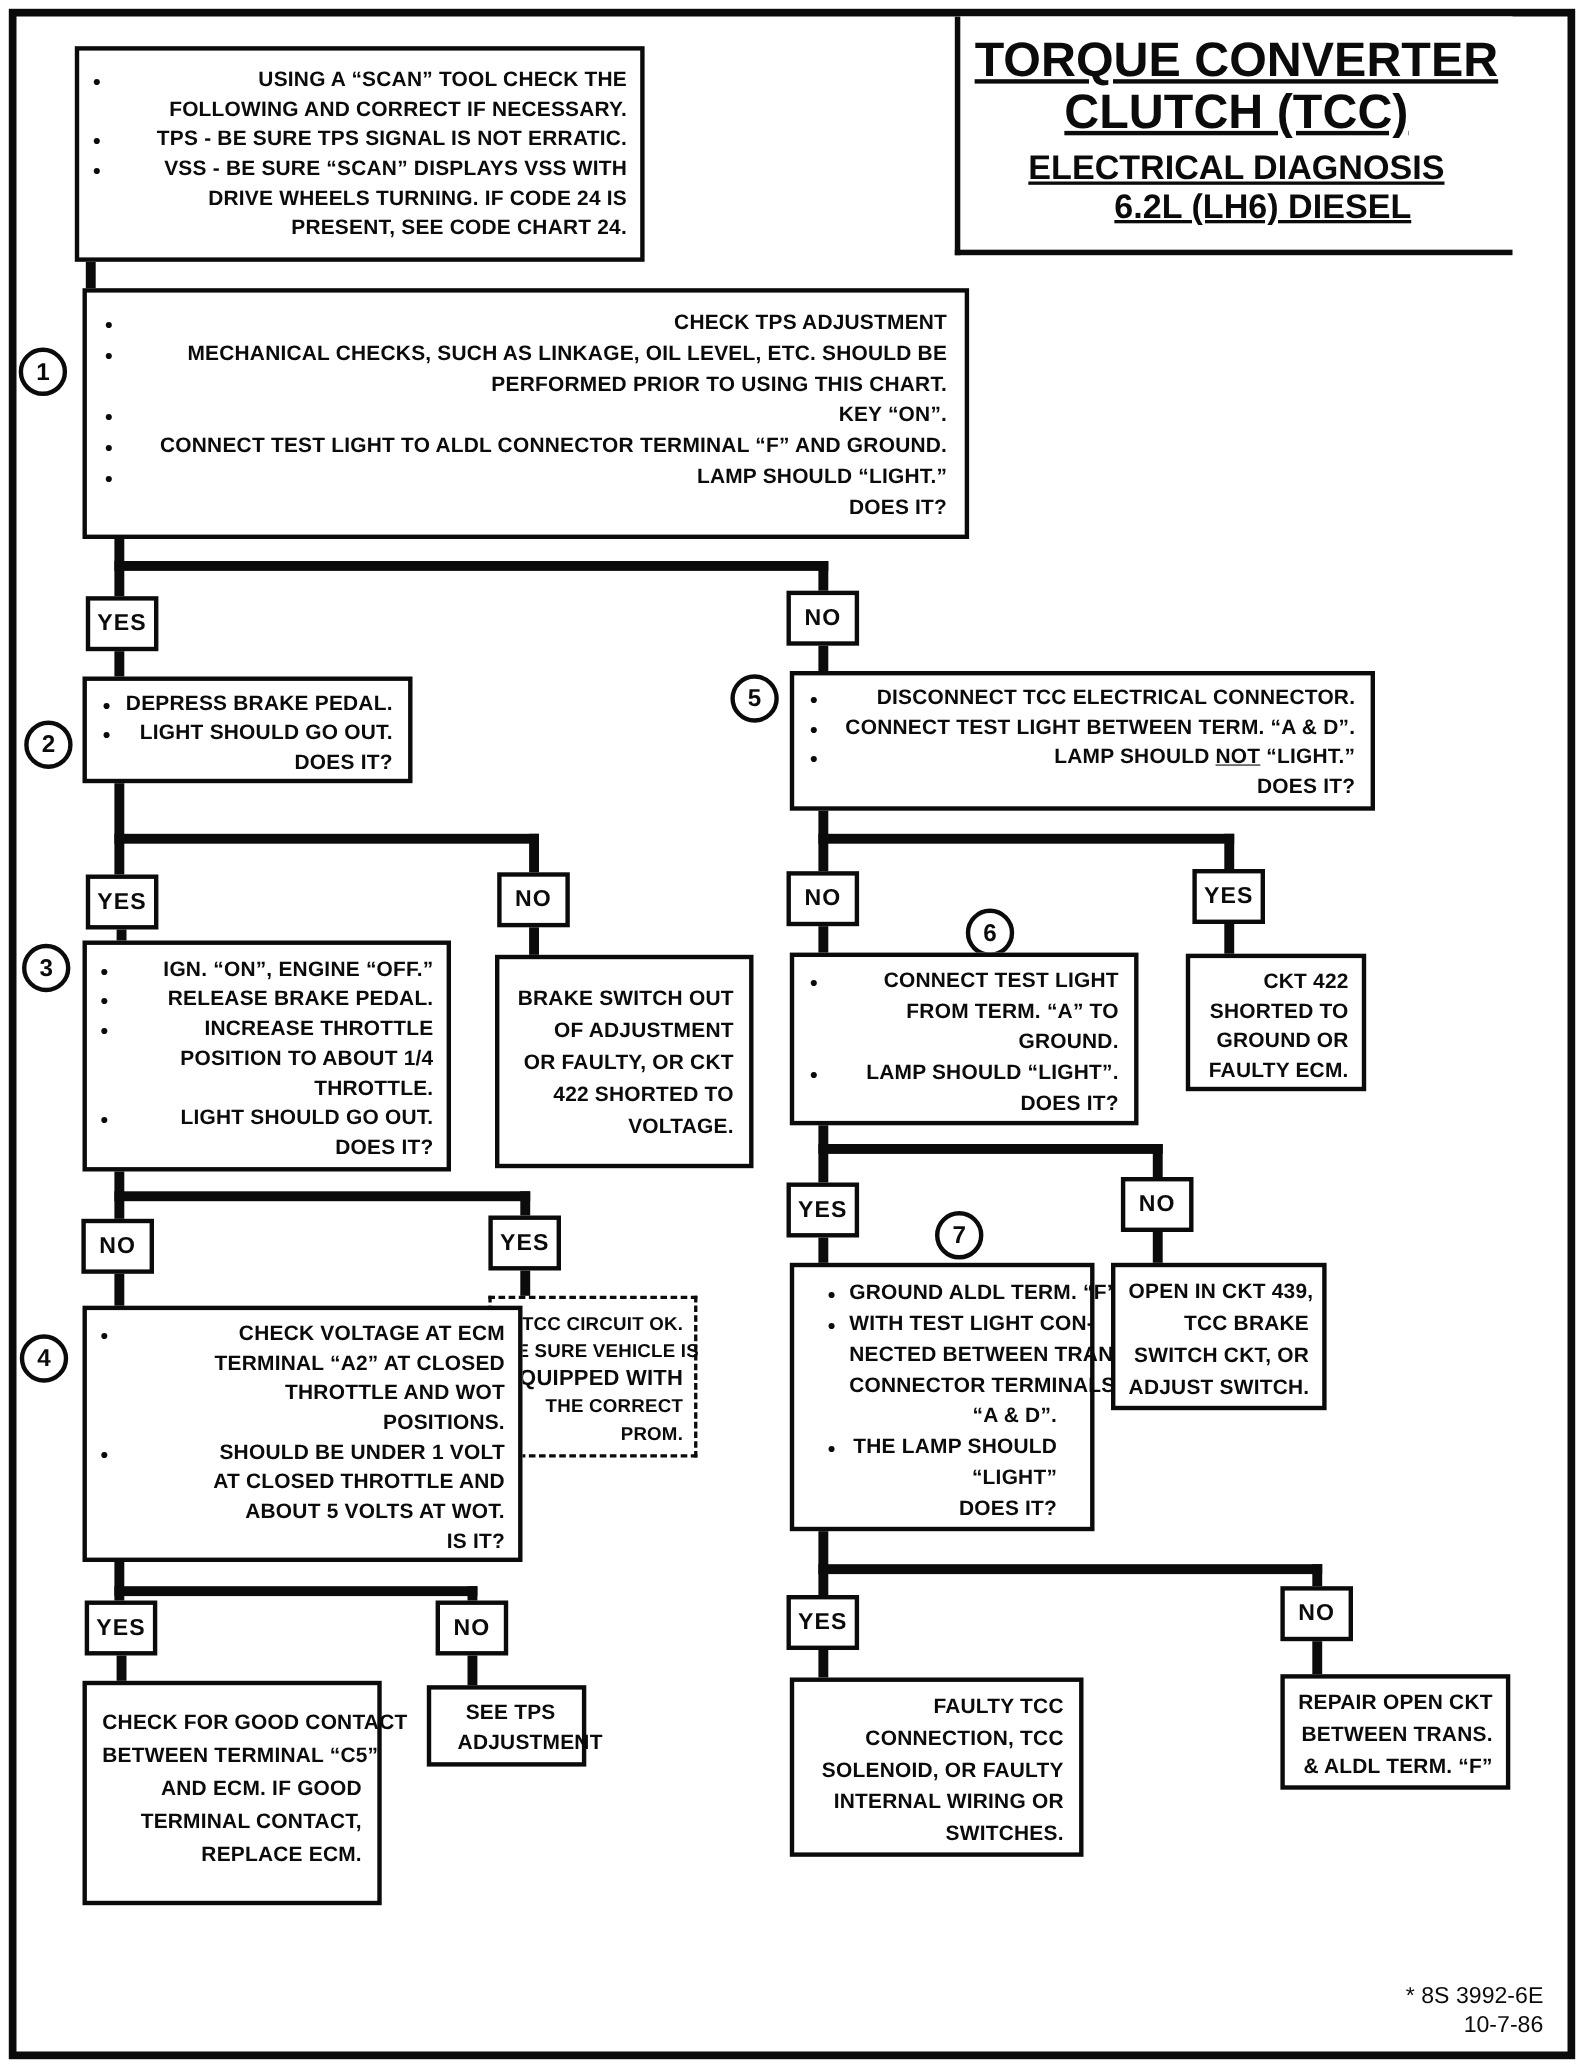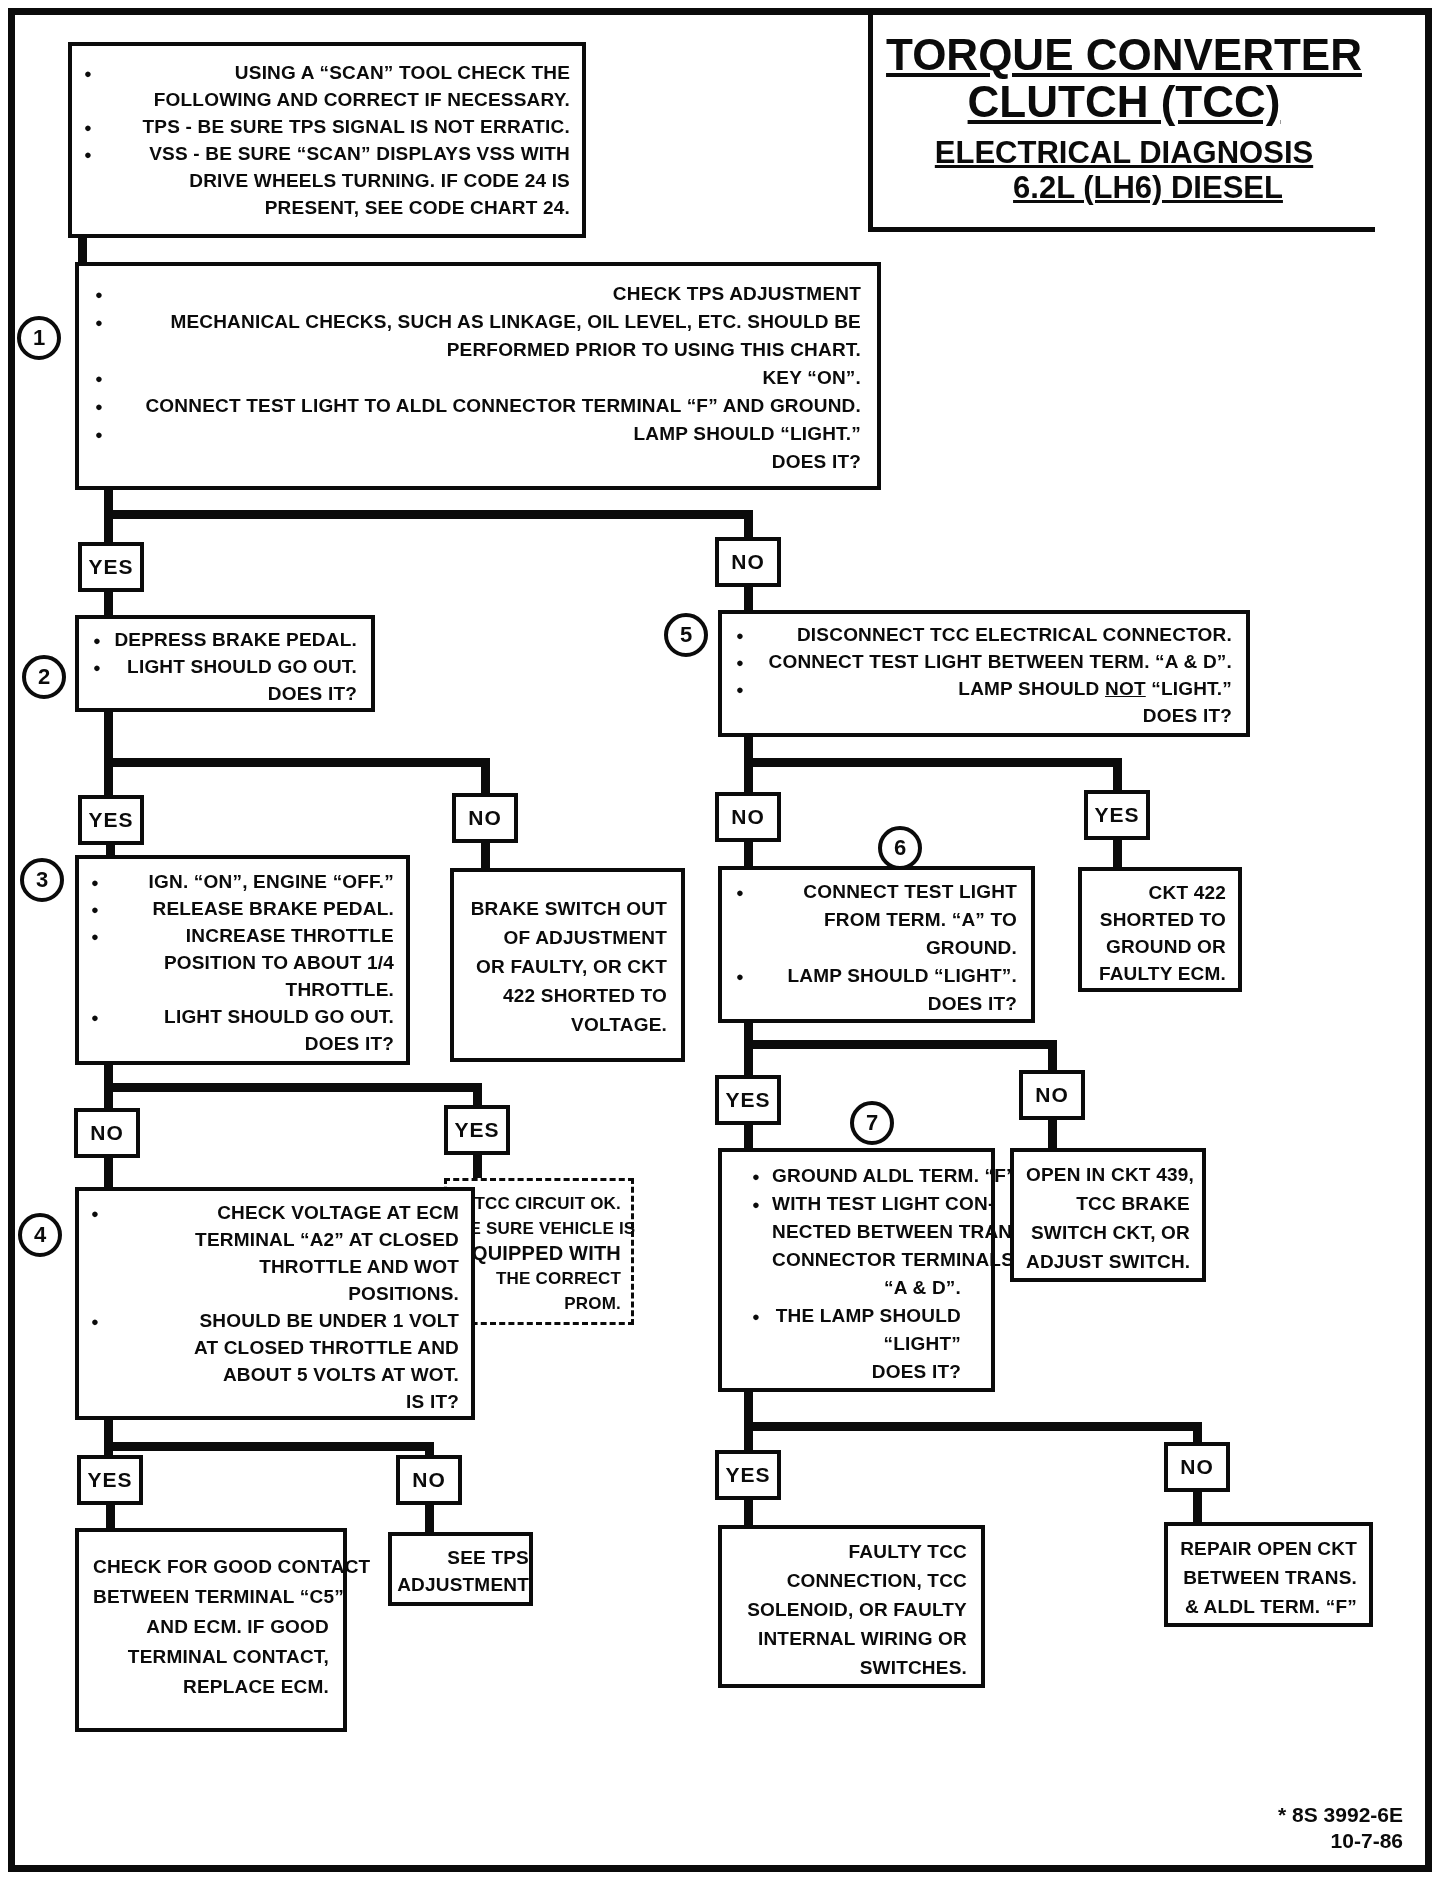--- a/index.html
+++ b/index.html
@@ -26,21 +26,21 @@
   .circ{position:absolute;width:44px;height:44px;border:4px solid #0b0b0b;border-radius:50%;
         box-sizing:border-box;background:#fff;display:flex;align-items:center;justify-content:center;
         font-weight:bold;font-size:22px;}
   
   .title{position:absolute;left:868px;top:15px;width:507px;height:217px;background:#fff;
          border-left:5px solid #0b0b0b;border-bottom:5px solid #0b0b0b;box-sizing:border-box;
          text-align:center;padding-top:16px;text-decoration:underline;}
   .t1{font-weight:bold;font-size:44px;line-height:47px;letter-spacing:0px;}
   .t2{font-weight:bold;font-size:31px;line-height:35px;margin-top:10px;}
   .footer{position:absolute;left:1105px;top:1802px;width:298px;text-align:right;
-          font-weight:bold;font-size:21px;line-height:26px;}
+          font-weight:normal;font-size:21px;line-height:26px;}
 </style>
 </head>
 <body>
 
 <div class="page">
   <div class="frame"></div>
 
   <div class="vl" style="left:78px;top:230px;height:36px;"></div>
   <div class="vl" style="left:104px;top:486px;height:60px;"></div>
   <div class="hl" style="left:104px;top:510px;width:649px;"></div>
@@ -164,21 +164,21 @@
   <div class="lbl" style="left:396px;top:1455px;">NO</div>
 
   <div class="box" style="left:75px;top:1528px;width:272px;height:204px;padding:20px 14px;">
     <div class="ln p" style="line-height:30px;">CHECK FOR GOOD CONTACT</div>
     <div class="ln p" style="line-height:30px;">BETWEEN TERMINAL “C5”</div>
     <div class="ln p" style="line-height:30px;">AND ECM.  IF GOOD</div>
     <div class="ln p" style="line-height:30px;">TERMINAL CONTACT,</div>
     <div class="ln p" style="line-height:30px;">REPLACE ECM.</div>
   </div>
 
-  <div class="box" style="left:388px;top:1532px;width:145px;height:74px;padding:8px 0;">
+  <div class="box" style="left:388px;top:1532px;width:145px;height:74px;padding:8px 24px;">
     <div class="ln p">SEE TPS</div>
     <div class="ln p">ADJUSTMENT</div>
   </div>
 
   <div class="circ" style="left:664px;top:613px;">5</div>
   <div class="box" style="left:718px;top:610px;width:532px;height:127px;padding:7px 14px;">
     <div class="ln b">DISCONNECT TCC ELECTRICAL CONNECTOR.</div>
     <div class="ln b">CONNECT TEST LIGHT BETWEEN TERM. “A &amp; D”.</div>
     <div class="ln b"><span>LAMP SHOULD </span><span class="u">NOT</span><span> “LIGHT.”</span></div>
     <div class="ln">DOES IT?</div>

